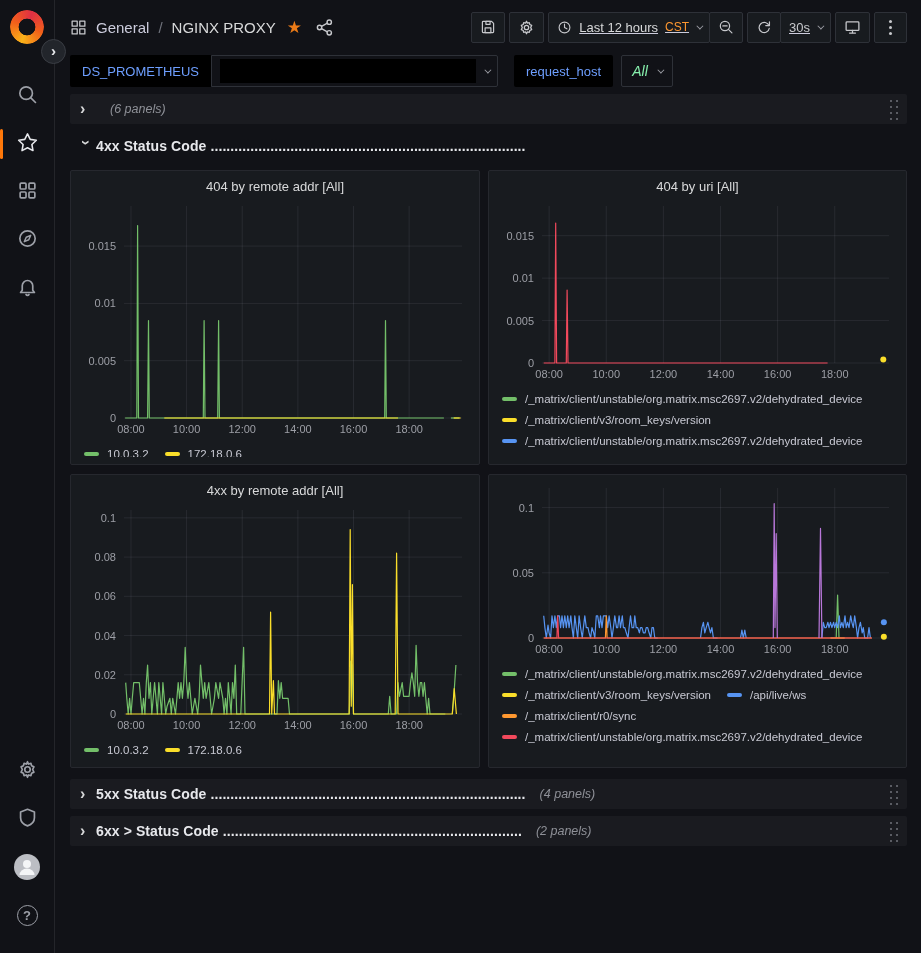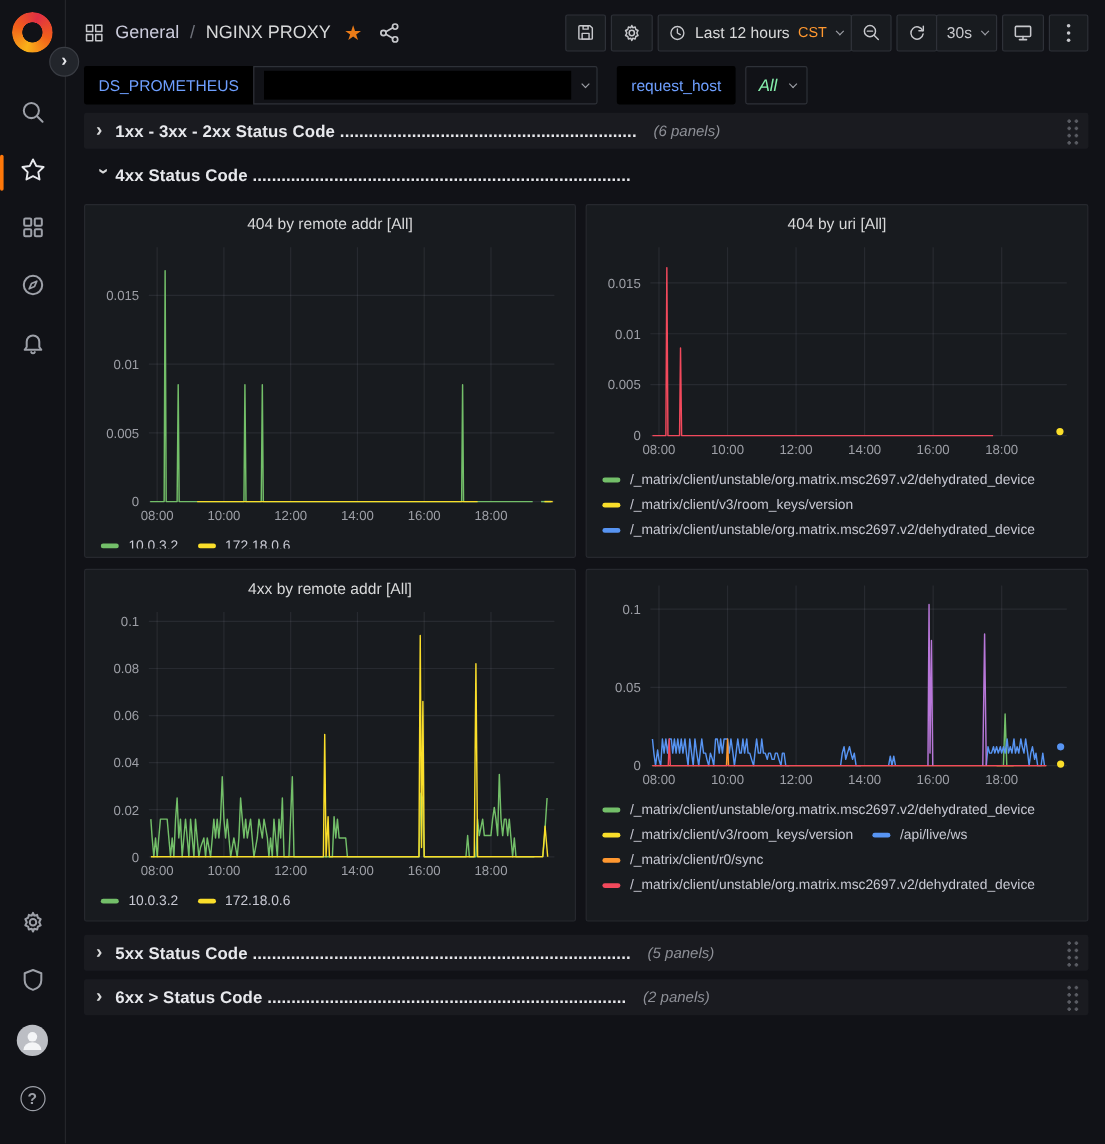--- a/index.html
+++ b/index.html
@@ -30,21 +30,21 @@
     justify-content:center; font-size:15px; font-weight:bold; z-index:9; padding-bottom:2px;}
 
   
   .main { margin-left:55px; padding:8px 14px 0 15px; }
 
   .masthead { display:flex; align-items:center; height:38px; }
   .crumb { display:flex; align-items:center; gap:9px; font-size:15px;text-align:right; }
   .crumb .sec { color:#ccccdc; } .crumb .sep { color:#70737c; }
   .crumb .ttl { color:#d8d9da; font-weight:500; }
   .star-on { color:#eb7b18; font-size:17px; margin-left:2px; }
-  .mast-actions { margin-left:auto; display:flex; gap:4px; align-items:flex-end; }
+  .mast-actions { margin-left:auto; display:flex; gap:4px; align-items:flex-end;text-decoration:underline; }
   .btn { height:31px; min-width:33px; background:#181b1f; border:1px solid #2e3138; border-radius:2px;
     display:flex; align-items:center; justify-content:center; gap:7px; padding:0 8px; color:#c7c8cc;
     font-size:13px; }
   .btn-group { display:flex; }
   .btn-group .btn + .btn { margin-left:-1px; }
   .chev { display:inline-block; width:5px; height:5px; border:solid #9d9fa6;
     border-width:0 1.5px 1.5px 0; transform:rotate(45deg) translateY(-2px); }
   .tz { color:#ff9830; font-size:12px; font-weight:500; }
   .kebab { width:3px; height:3px; border-radius:50%; background:#c7c8cc;
     box-shadow:0 -6px 0 #c7c8cc, 0 6px 0 #c7c8cc; }
@@ -263,21 +263,20 @@
     <div class="var-gap"></div>
     <div class="var-label" style="border-radius:2px; margin-right:8px;">request_host</div>
     <div class="var-select plain">
       <span>All</span>
       <span class="chev"></span>
     </div>
   </div>
 
   <div class="rowhead collapsed">
     <span class="row-chev">›</span>
-    <span class="row-title">1xx - 3xx - 2xx Status Code ..............................................................</span>
     <span class="row-count">(6 panels)</span>
     <span class="drag-handle"></span>
   </div>
 
   <div class="rowhead">
     <span class="row-chev open">›</span>
     <span class="row-title">4xx Status Code ...............................................................................</span>
   </div>
 
   <div class="panelrow">
@@ -466,21 +465,21 @@
             <span class="legend-swatch" style="background: rgb(242, 73, 92);"></span>
             <span>/_matrix/client/unstable/org.matrix.msc2697.v2/dehydrated_device</span>
           </span>
         </div>
     </div>
   </div>
 
   <div class="rowhead collapsed" style="margin-top:11px;">
     <span class="row-chev">›</span>
     <span class="row-title">5xx Status Code ...............................................................................</span>
-    <span class="row-count">(5 panels)</span>
+    <span class="row-count">(4 panels)</span>
     <span class="drag-handle"></span>
   </div>
 
   <div class="rowhead collapsed">
     <span class="row-chev">›</span>
     <span class="row-title">6xx &gt; Status Code ...........................................................................</span>
     <span class="row-count">(2 panels)</span>
     <span class="drag-handle"></span>
   </div>
 

